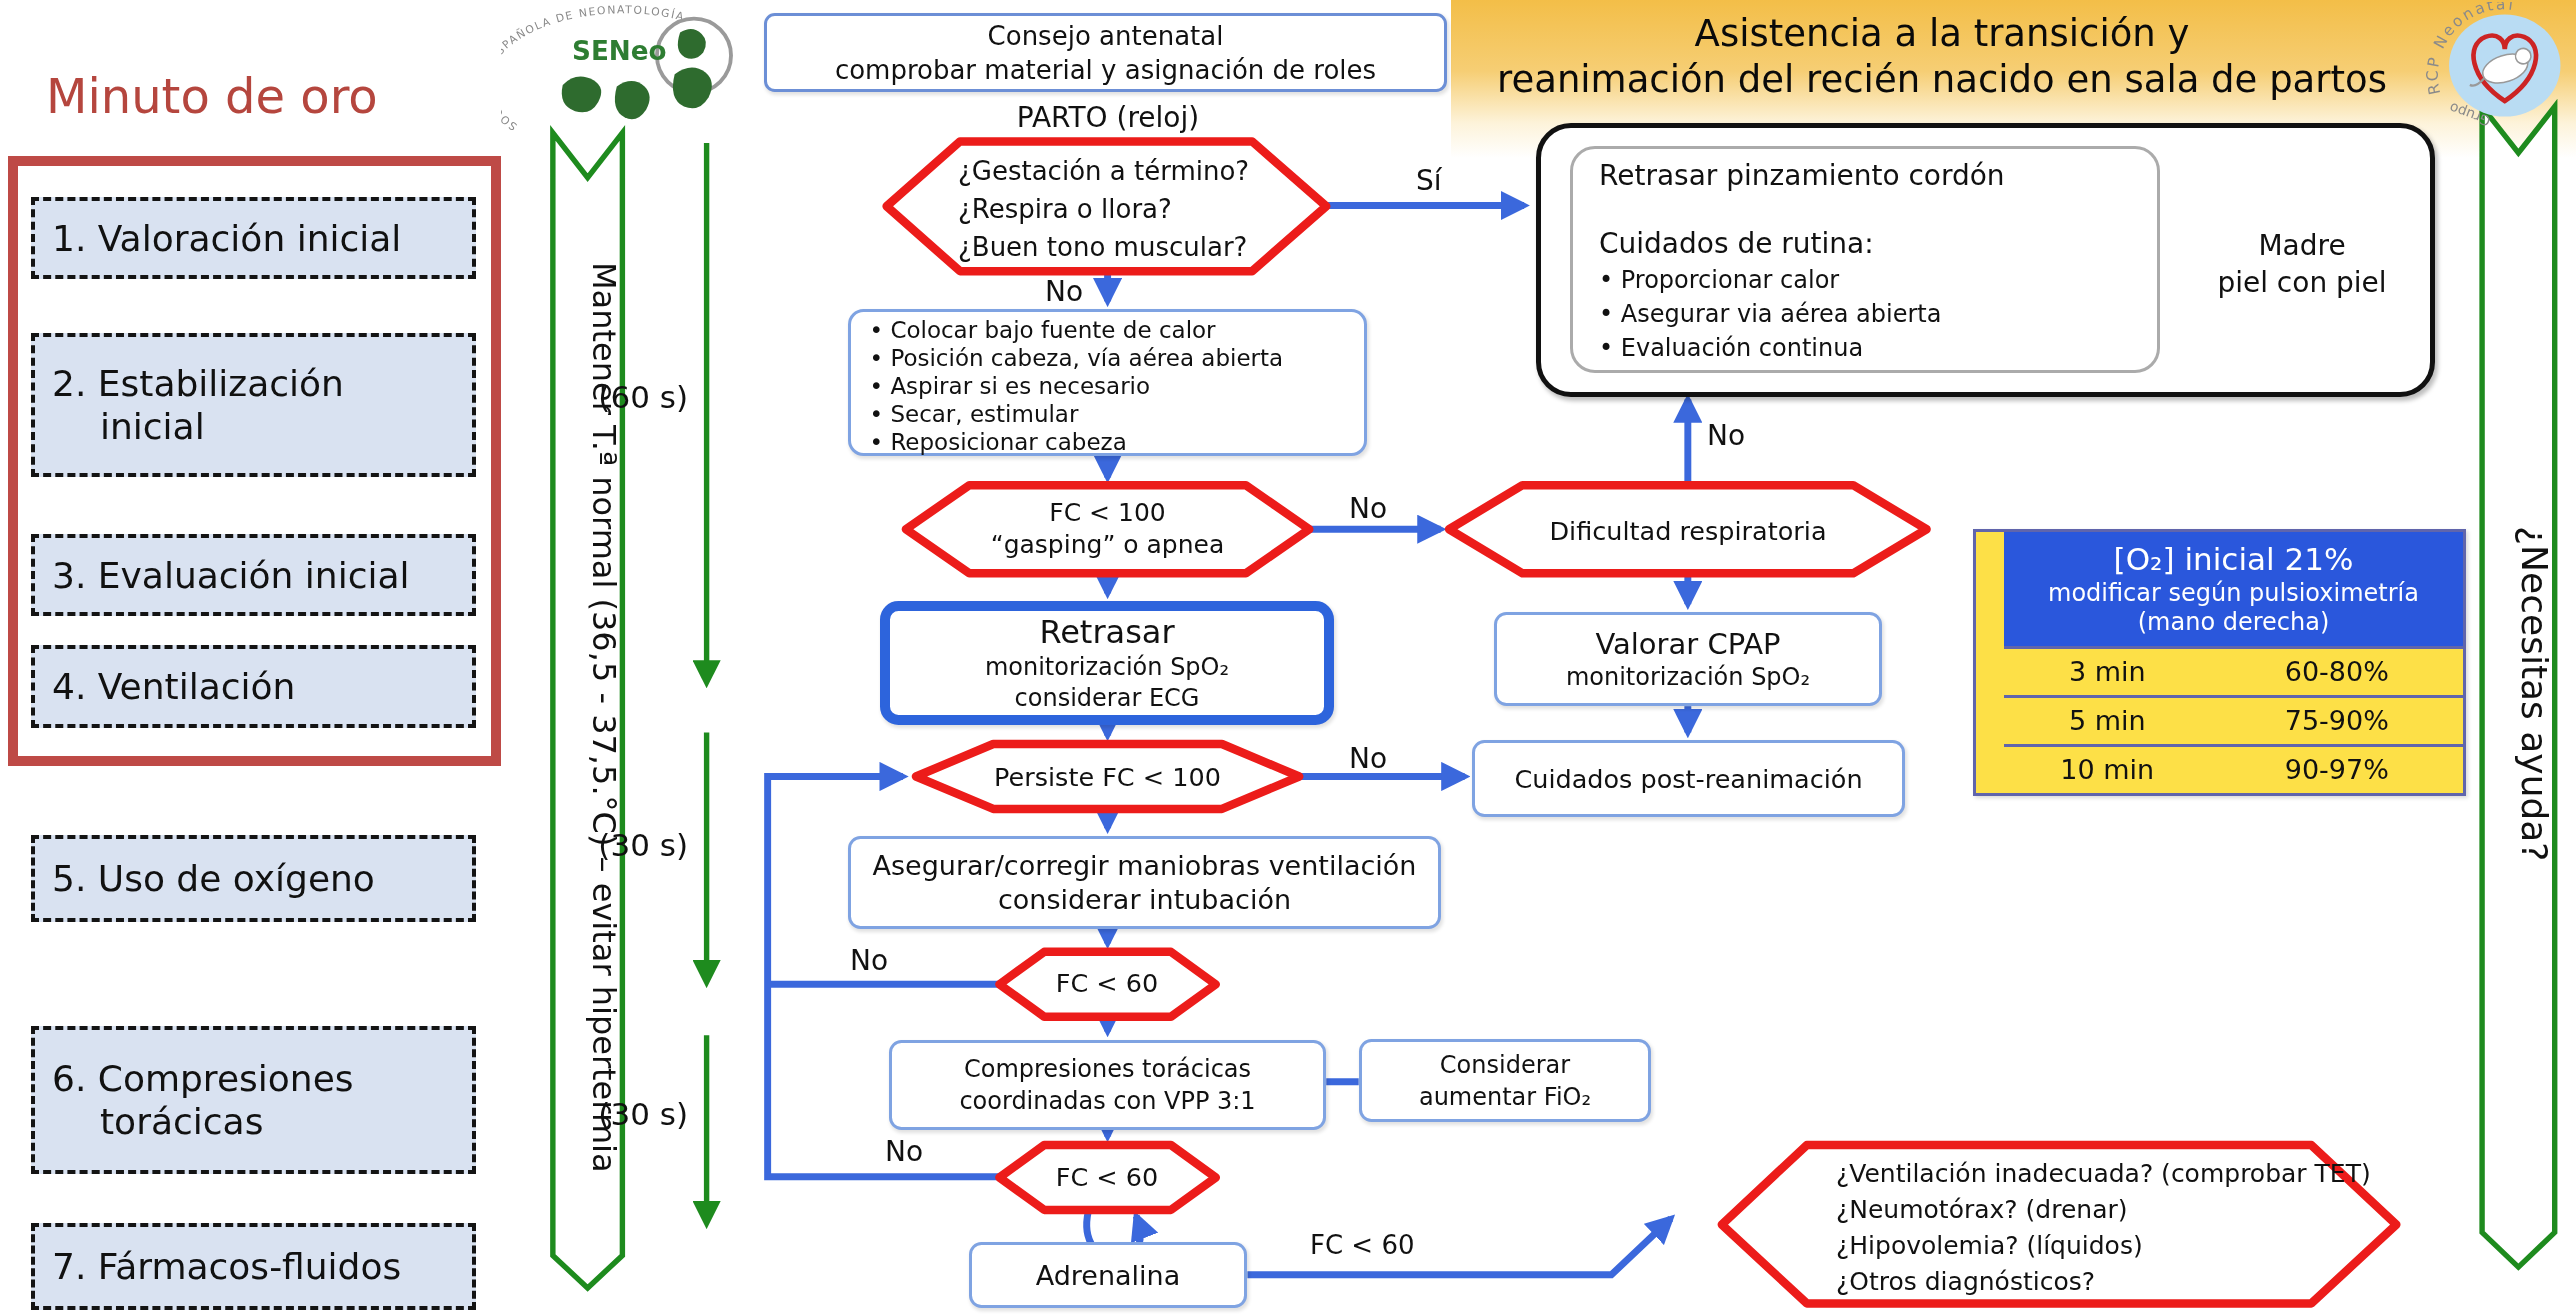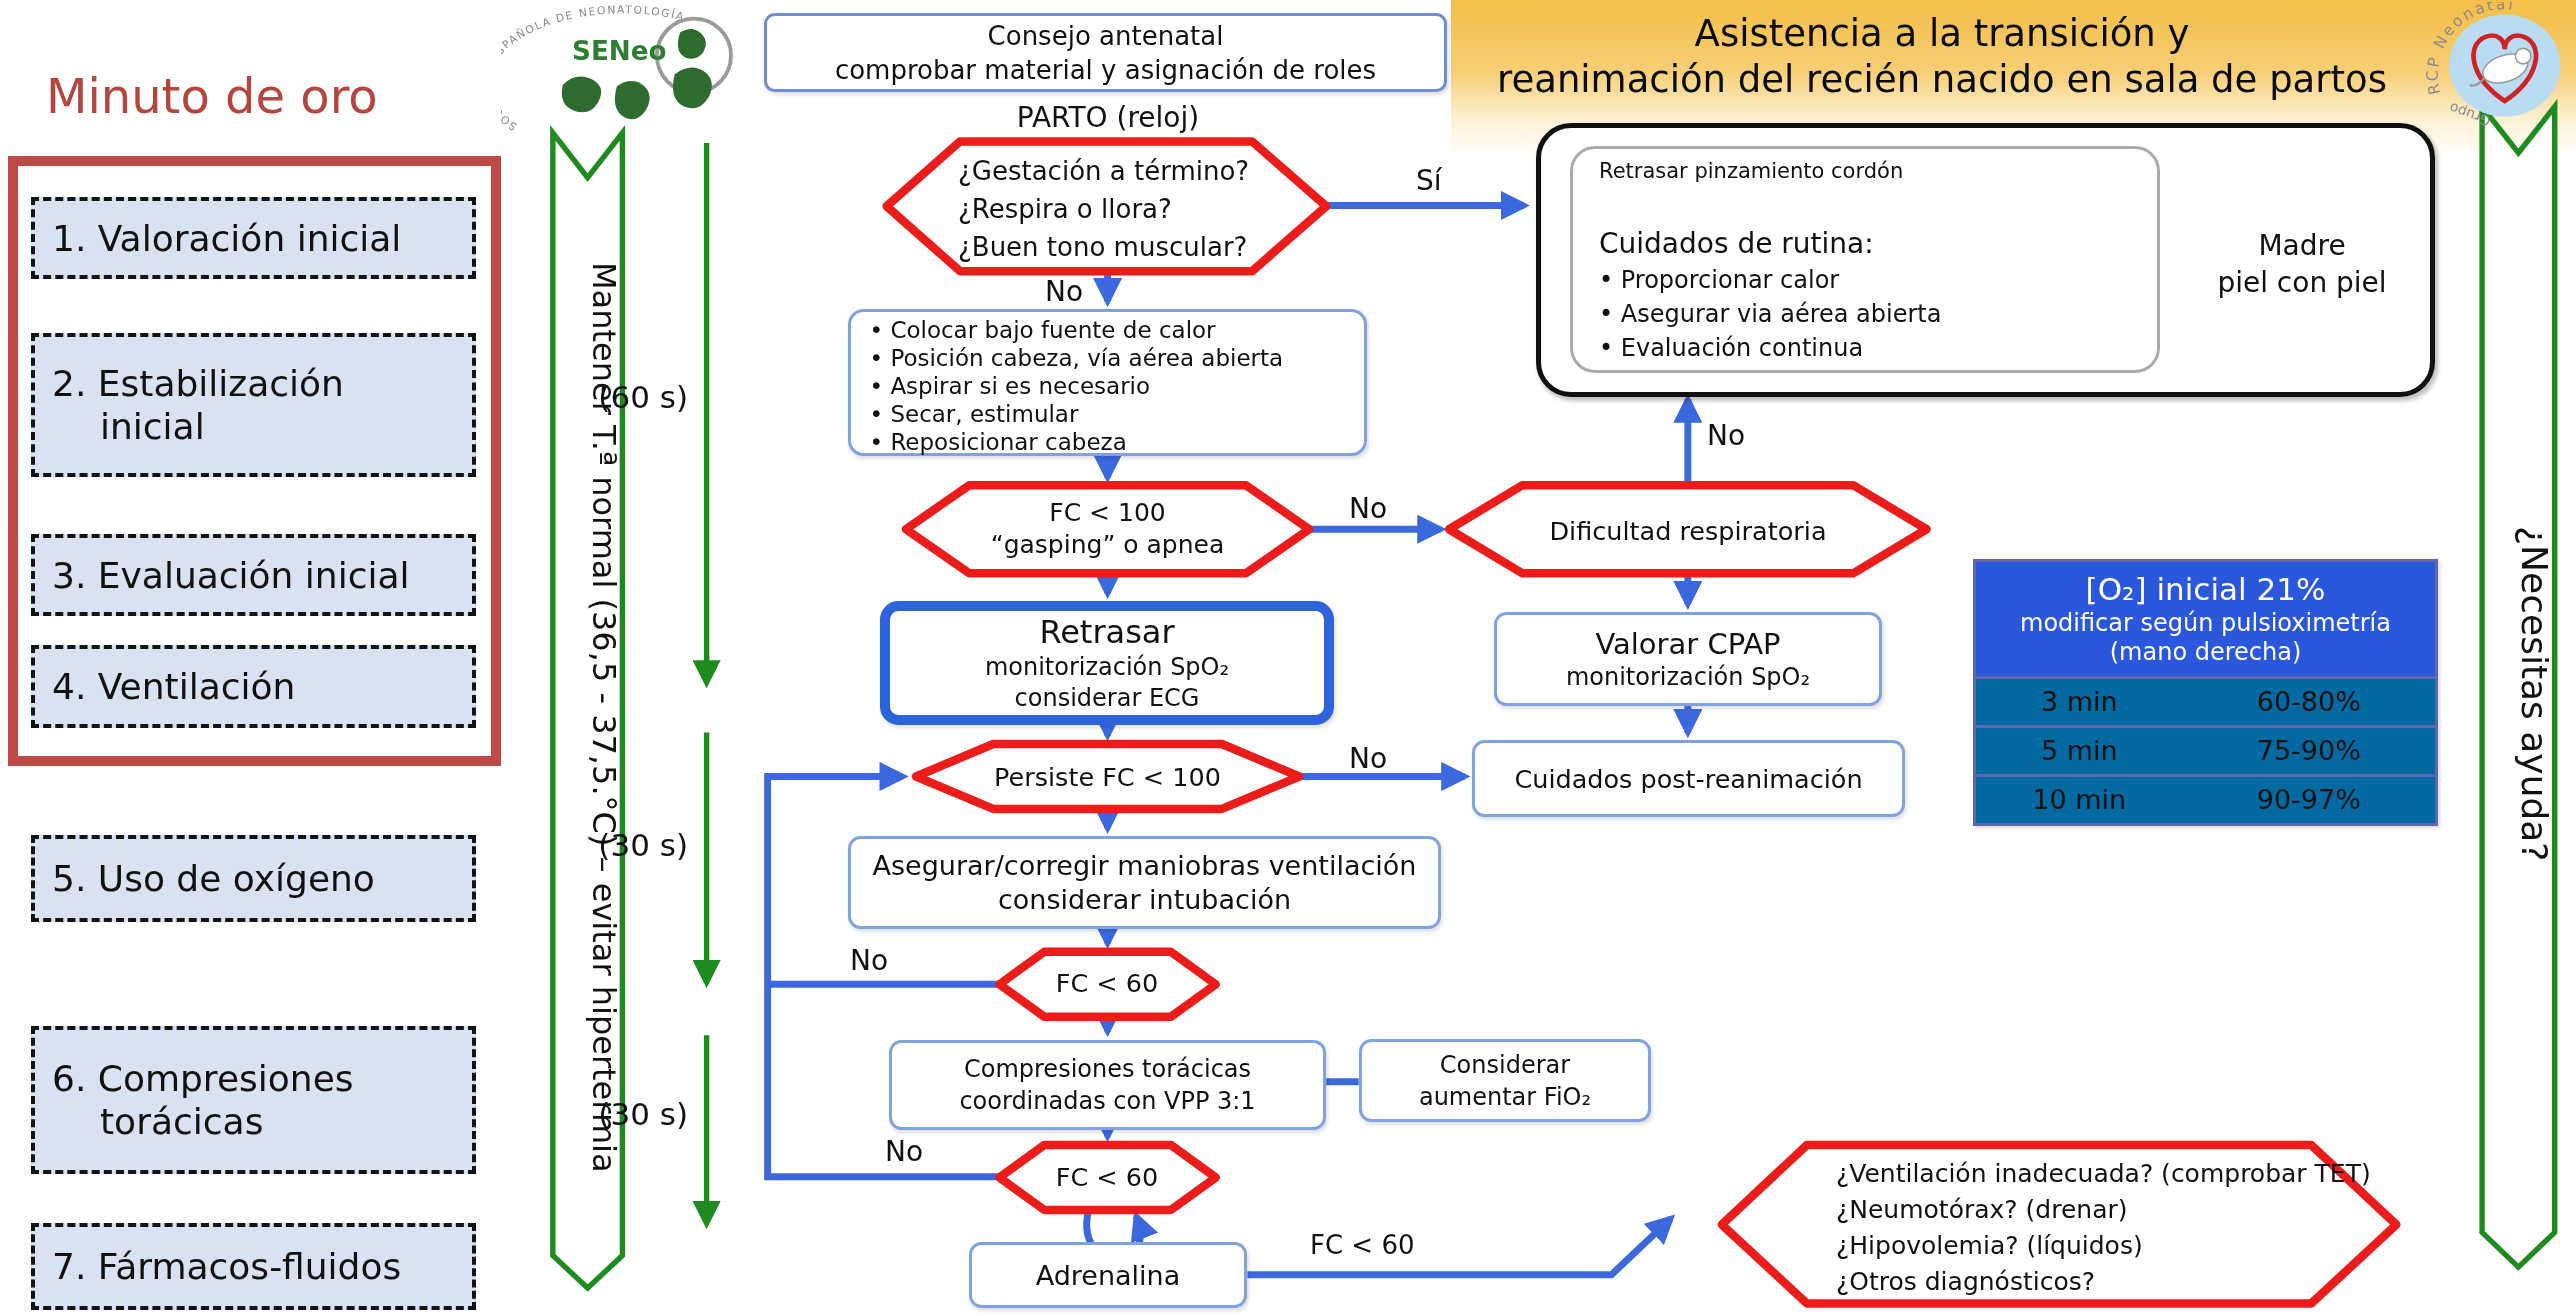--- a/index.html
+++ b/index.html
@@ -29,21 +29,21 @@
   .lbl{font-size:28px;white-space:nowrap;}
   .hextext{display:flex;flex-direction:column;justify-content:center;text-align:center;white-space:nowrap;}
 
   
   #consejo{left:764px;top:13px;width:683px;height:79px;font-size:26px;line-height:34px;text-align:center;
            border-radius:10.8px;border-color:#6C8FD6;}
   #parto{left:992px;top:101px;width:232px;text-align:center;font-size:28px;}
   #hex1-text{left:958px;top:152px;width:332px;text-align:left;font-size:26px;line-height:38px;}
   #routine-outer{left:1536px;top:123px;width:889px;height:264px;border:5.4px solid #111;border-radius:35px;background:#fff;box-shadow:2.3px 3.1px 4.6px rgba(0,0,0,.25);}
   #routine-inner{left:1570px;top:146px;width:584px;height:221px;border:3.1px solid #ABABAB;border-radius:25px;background:#fff;}
-  #routine-title{left:1599px;top:159px;font-size:21px;}
+  #routine-title{left:1599px;top:159px;font-size:28px;}
   #routine-sub{left:1599px;top:227px;font-size:28px;}
   .routine-b{left:1599px;font-size:24px;}
   #madre{left:2203px;top:227px;width:198px;text-align:center;font-size:28px;line-height:37px;}
   #bullets-box{left:848px;top:309px;width:519px;height:147px;align-items:flex-start;padding:6.2px 0 0 18.5px;font-size:23px;line-height:28px;border-radius:15.5px;}
   #hex2-text{left:906px;top:497px;width:403px;font-size:25px;line-height:32px;}
   #hex3-text{left:1449px;top:516px;width:478px;font-size:25.5px;}
   #ventilar{left:880px;top:601px;width:454px;height:124px;border:10px solid #2D64DC;border-radius:18.5px;}
   #ventilar .t1{font-size:32px;line-height:39px;}
   .small-line{font-size:24px;line-height:31px;}
   #valorar{left:1494px;top:612px;width:388px;height:94px;}
@@ -52,21 +52,21 @@
   #hex4-text{left:916px;top:762px;width:383px;font-size:25.5px;}
   #asegurar{left:848px;top:836px;width:593px;height:93px;font-size:27px;line-height:34px;}
   #hex5-text{left:999px;top:968px;width:216px;font-size:25.5px;}
   #compres{left:889px;top:1040px;width:437px;height:90px;font-size:24px;line-height:32px;}
   #considerar{left:1359px;top:1039px;width:292px;height:83px;font-size:24px;line-height:32px;}
   #hex6-text{left:999px;top:1162px;width:216px;font-size:25.5px;}
   #adrenalina{left:969px;top:1242px;width:278px;height:66px;font-size:27px;}
   #hex7-text{left:1816px;top:1156px;width:572px;text-align:left;font-size:25px;line-height:36px;margin-left:20px;}
 
   
-  #spo2-table{left:1973px;top:559px;width:459px;border:3.1px solid #6065AC;background:#0369a1;box-shadow:1.5px 2.3px 3.9px rgba(0,0,0,.15);}
+  #spo2-table{left:1973px;top:529px;width:459px;border:3.1px solid #6065AC;background:#fde047;box-shadow:1.5px 2.3px 3.9px rgba(0,0,0,.15);padding-left:28px;}
   #spo2-head{background:#2A57DC;color:#fff;text-align:center;padding:7.7px 0 9.3px 0;}
   #spo2-head .h1{font-size:31px;line-height:39px;}
   #spo2-head .h2{font-size:24px;line-height:29px;}
   .trow{display:flex;border-top:3.1px solid #6065AC;height:46px;align-items:center;font-size:27px;}
   .trow .c1{width:45%;text-align:center;}
   .trow .c2{width:55%;text-align:center;}
 
   
   .ribbon-text{writing-mode:vertical-rl;text-align:center;font-size:34px;white-space:nowrap;}
   #left-ribbon-text{left:553px;top:178px;width:70px;height:1078px;font-size:32px;}

